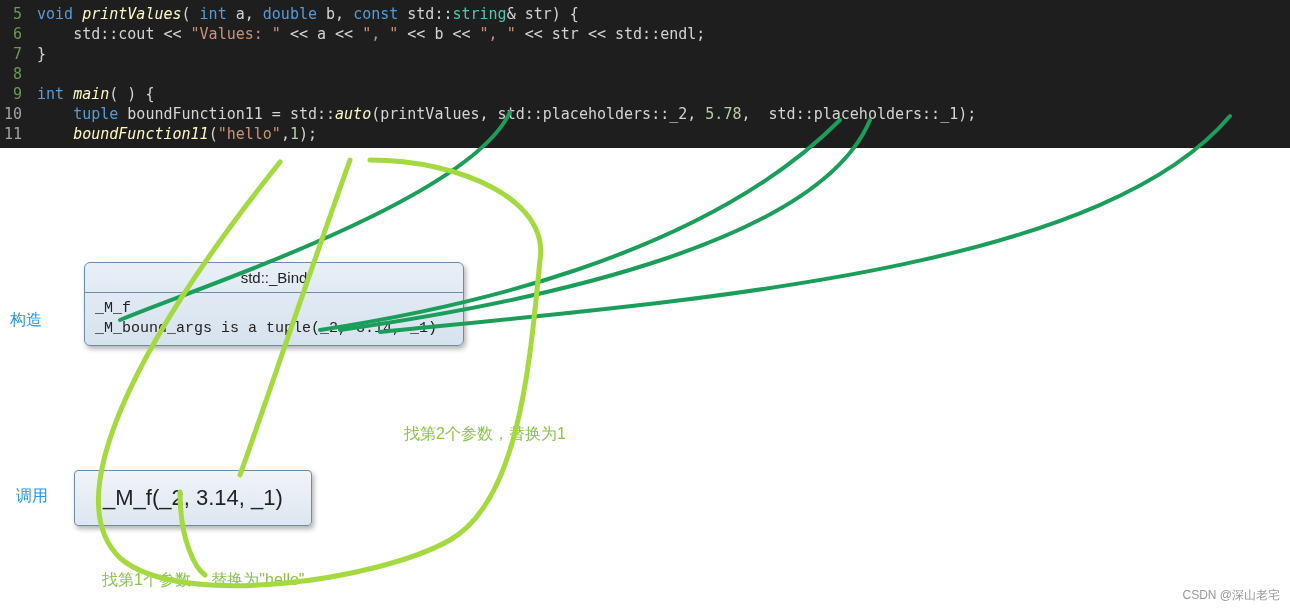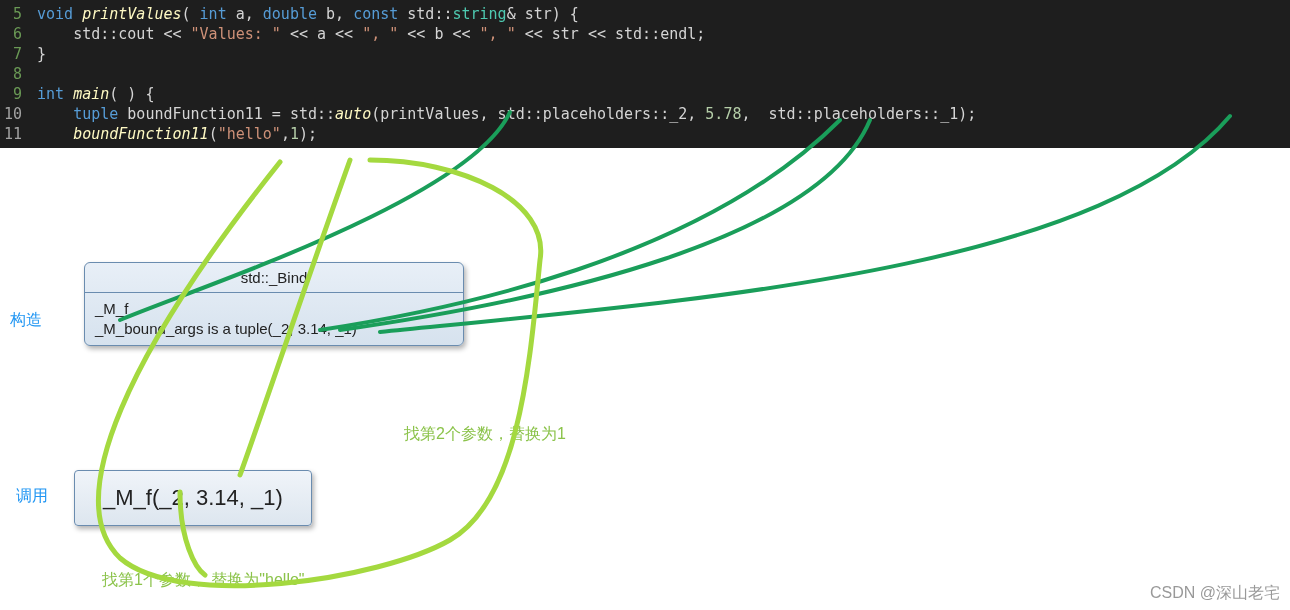--- a/index.html
+++ b/index.html
@@ -66,38 +66,38 @@
       border-bottom: 1px solid #6a8caf;
       color: #222;
       font-family: Arial, sans-serif;
     }
     .box-body {
       padding: 6px 10px;
       font-size: 15px;
       color: #222;
       font-family: Arial, sans-serif;
     }
-    .box-body div { line-height: 20px; }
+    .box-body div { line-height: 20px; font-family: Liberation Mono, monospace; }
     .call-box {
       position: absolute;
       border: 1px solid #6a8caf;
       border-radius: 4px;
       background: linear-gradient(to bottom, #f0f4f9 0%, #dde6ef 100%);
       box-shadow: 2px 3px 5px rgba(0,0,0,0.3);
       padding: 14px 28px;
       font-size: 22px;
       font-family: Arial, sans-serif;
       color: #222;
     }
     .watermark {
       position: absolute;
       right: 10px;
       bottom: 6px;
       color: #999;
-      font-size: 16px;
+      font-size: 12px;
       font-family: Arial, sans-serif;
     }
     svg.overlay {
       position: absolute;
       top: 0;
       left: 0;
       width: 1290px;
       height: 610px;
       pointer-events: none;
     }

